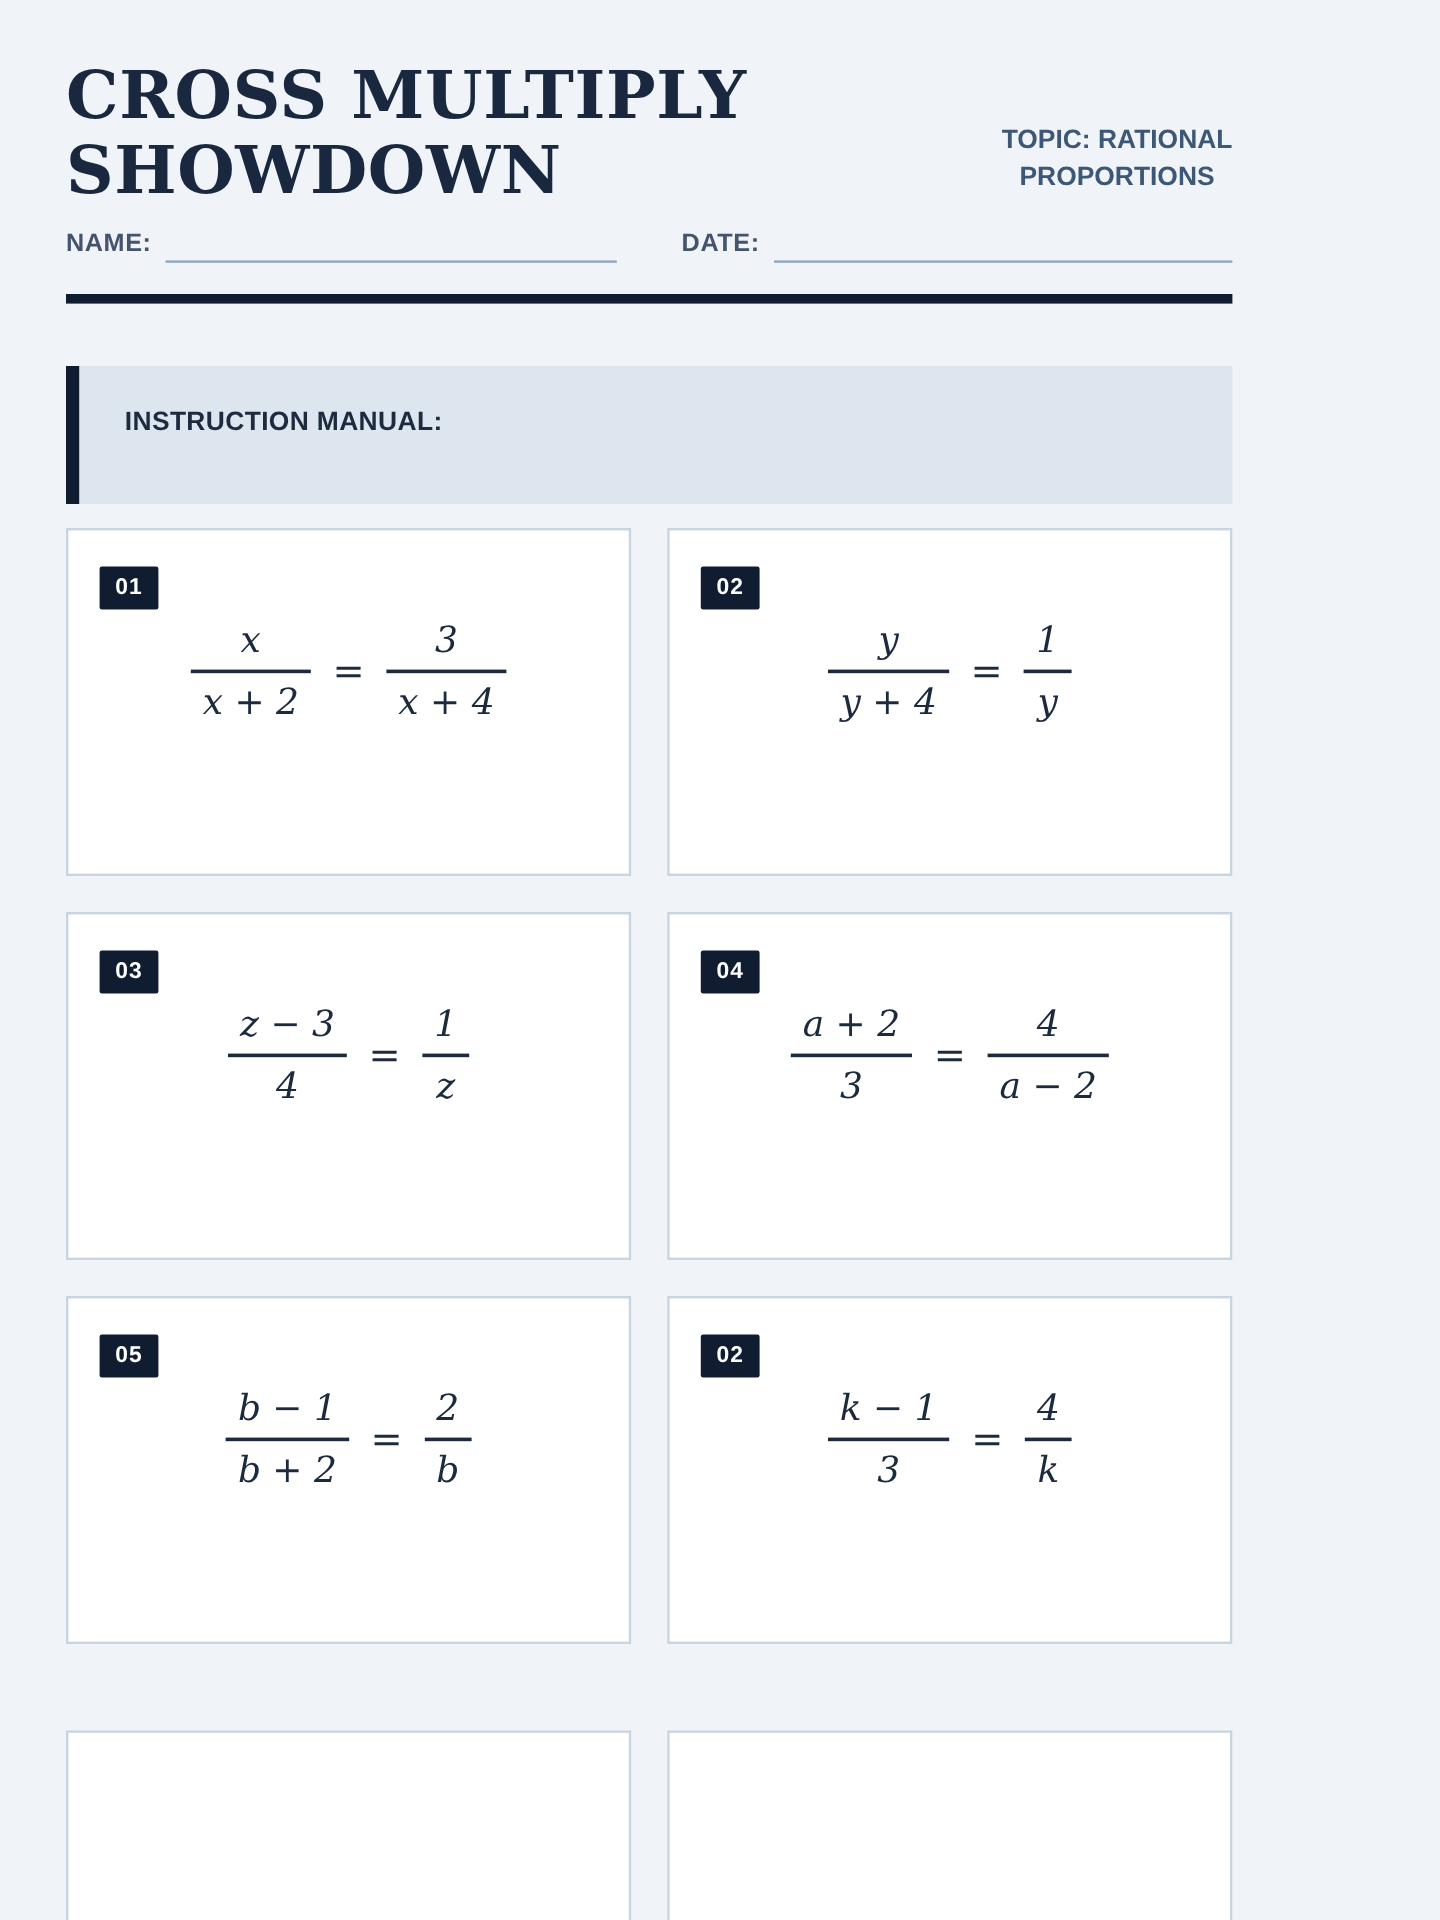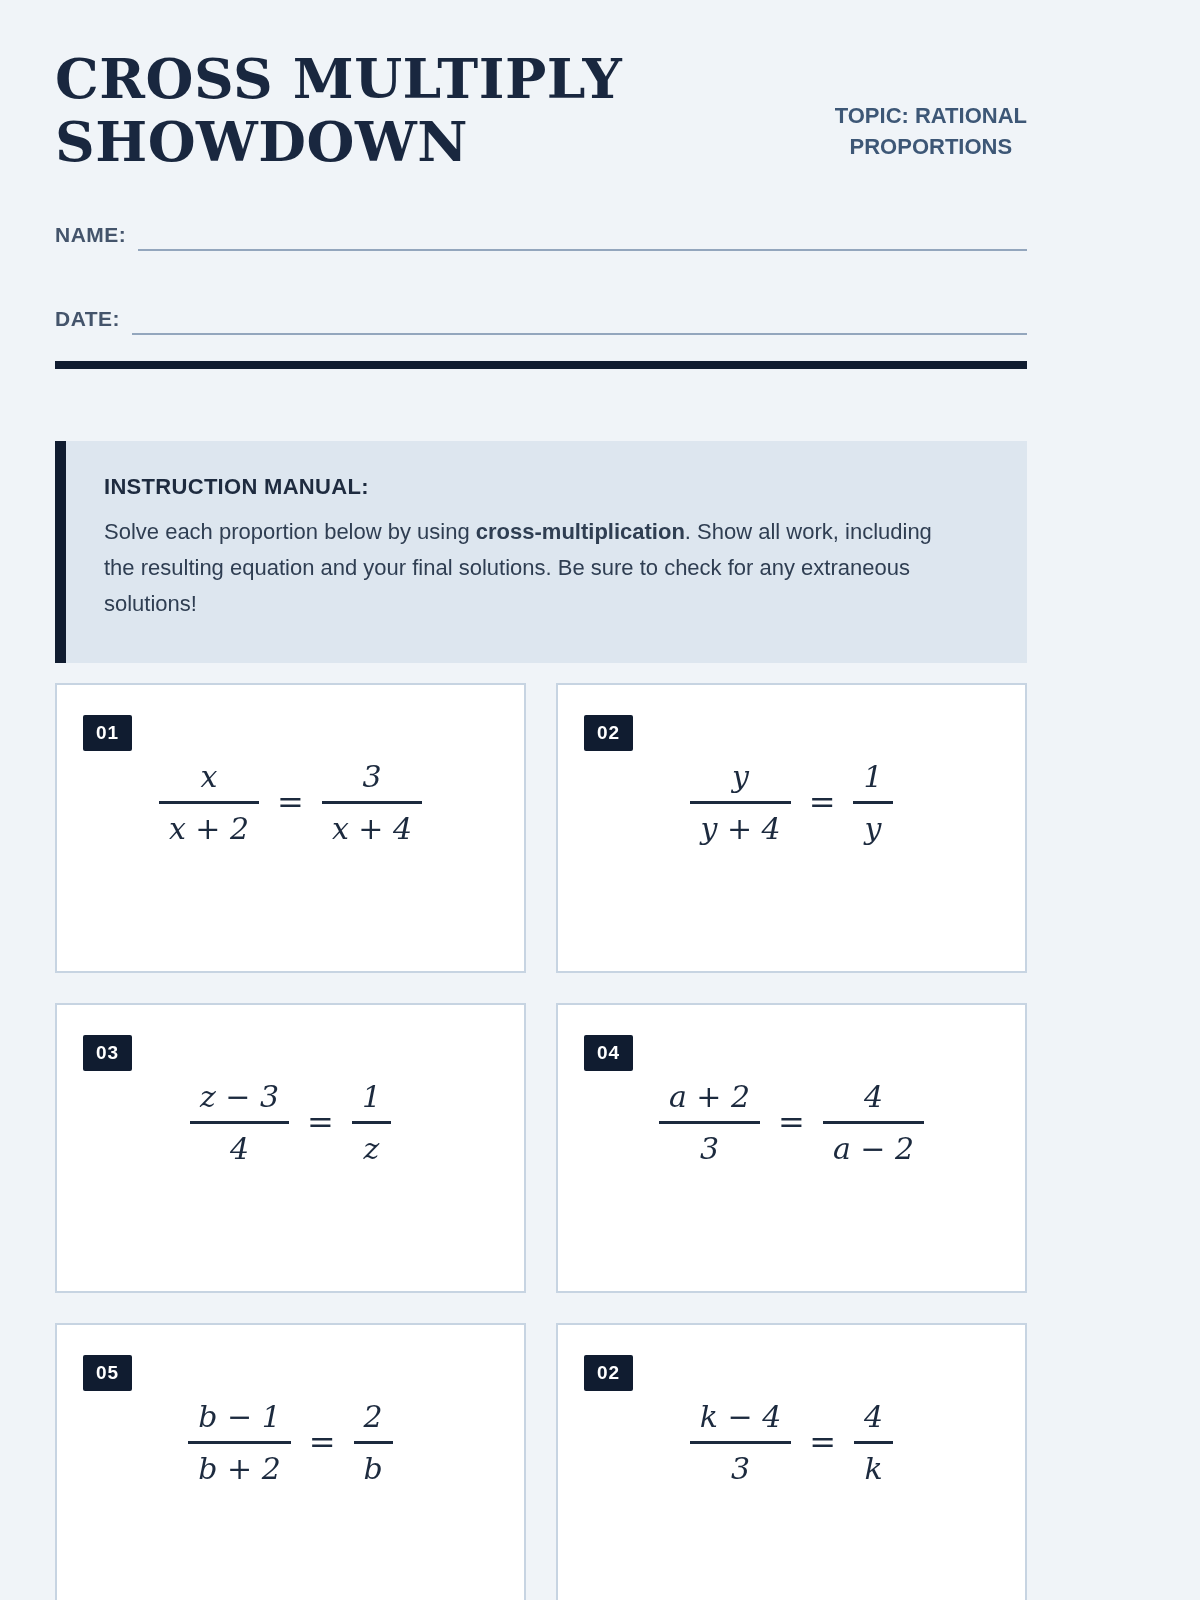--- a/index.html
+++ b/index.html
@@ -25,37 +25,37 @@
   .topic {
     text-align: center;
     font-size: 22px;
     font-weight: bold;
     color: #3d5776;
     line-height: 1.45;
     padding-bottom: 10px;
   }
 
   
-  .fields-row { display: flex; margin-top: 48px; gap: 54px; flex-direction: column; }
+  .fields-row { display: flex; margin-top: 16px; gap: 54px; }
   .field { display: flex; flex: 1; align-items: flex-end; gap: 12px; }
   .field-label {
     font-size: 21px;
     font-weight: bold;
     letter-spacing: 0.5px;
     color: #44546b;
     padding-bottom: 4px;
     white-space: nowrap;
   }
   .field-line { flex: 1; border-bottom: 2px solid #93a6bd; height: 30px; }
 
   .heavy-rule { margin-top: 26px; height: 8px; background: #101c30; }
 
   
   .instructions {
-    margin-top: 72px;
+    margin-top: 52px;
     background: #dde6ef;
     border-left: 11px solid #101c30;
     padding: 33px 84px 42px 38px;
   }
   .instructions-title {
     font-size: 22px;
     font-weight: bold;
     letter-spacing: 0.3px;
     color: #1e2b3f;
     margin-bottom: 14px;
@@ -138,23 +138,20 @@
     <div class="field">
       <span class="field-label">DATE:</span>
       <span class="field-line"></span>
     </div>
   </div>
 
   <div class="heavy-rule"></div>
 
   <div class="instructions">
     <div class="instructions-title">INSTRUCTION MANUAL:</div>
-    <div class="instructions-body">
-      <span>Solve each proportion below by using </span><b>cross-multiplication</b><span>. Show all work, including the resulting equation and your final solutions. Be sure to check for any extraneous solutions!</span>
-    </div>
   </div>
 
   <div class="problems-grid" id="problems-grid">
   <div class="card">
     <div class="badge">01</div>
     <div class="equation">
       <div class="frac">
         <div class="num">x</div>
         <div class="den">x + 2</div>
       </div>
@@ -223,21 +220,21 @@
         <div class="num">2</div>
         <div class="den">b</div>
       </div>
     </div>
   </div>
 
   <div class="card">
     <div class="badge">02</div>
     <div class="equation">
       <div class="frac">
-        <div class="num">k − 4</div>
+        <div class="num">k − 1</div>
         <div class="den">3</div>
       </div>
       <div class="eq">=</div>
       <div class="frac">
         <div class="num">4</div>
         <div class="den">k</div>
       </div>
     </div>
   </div>
 </div>

